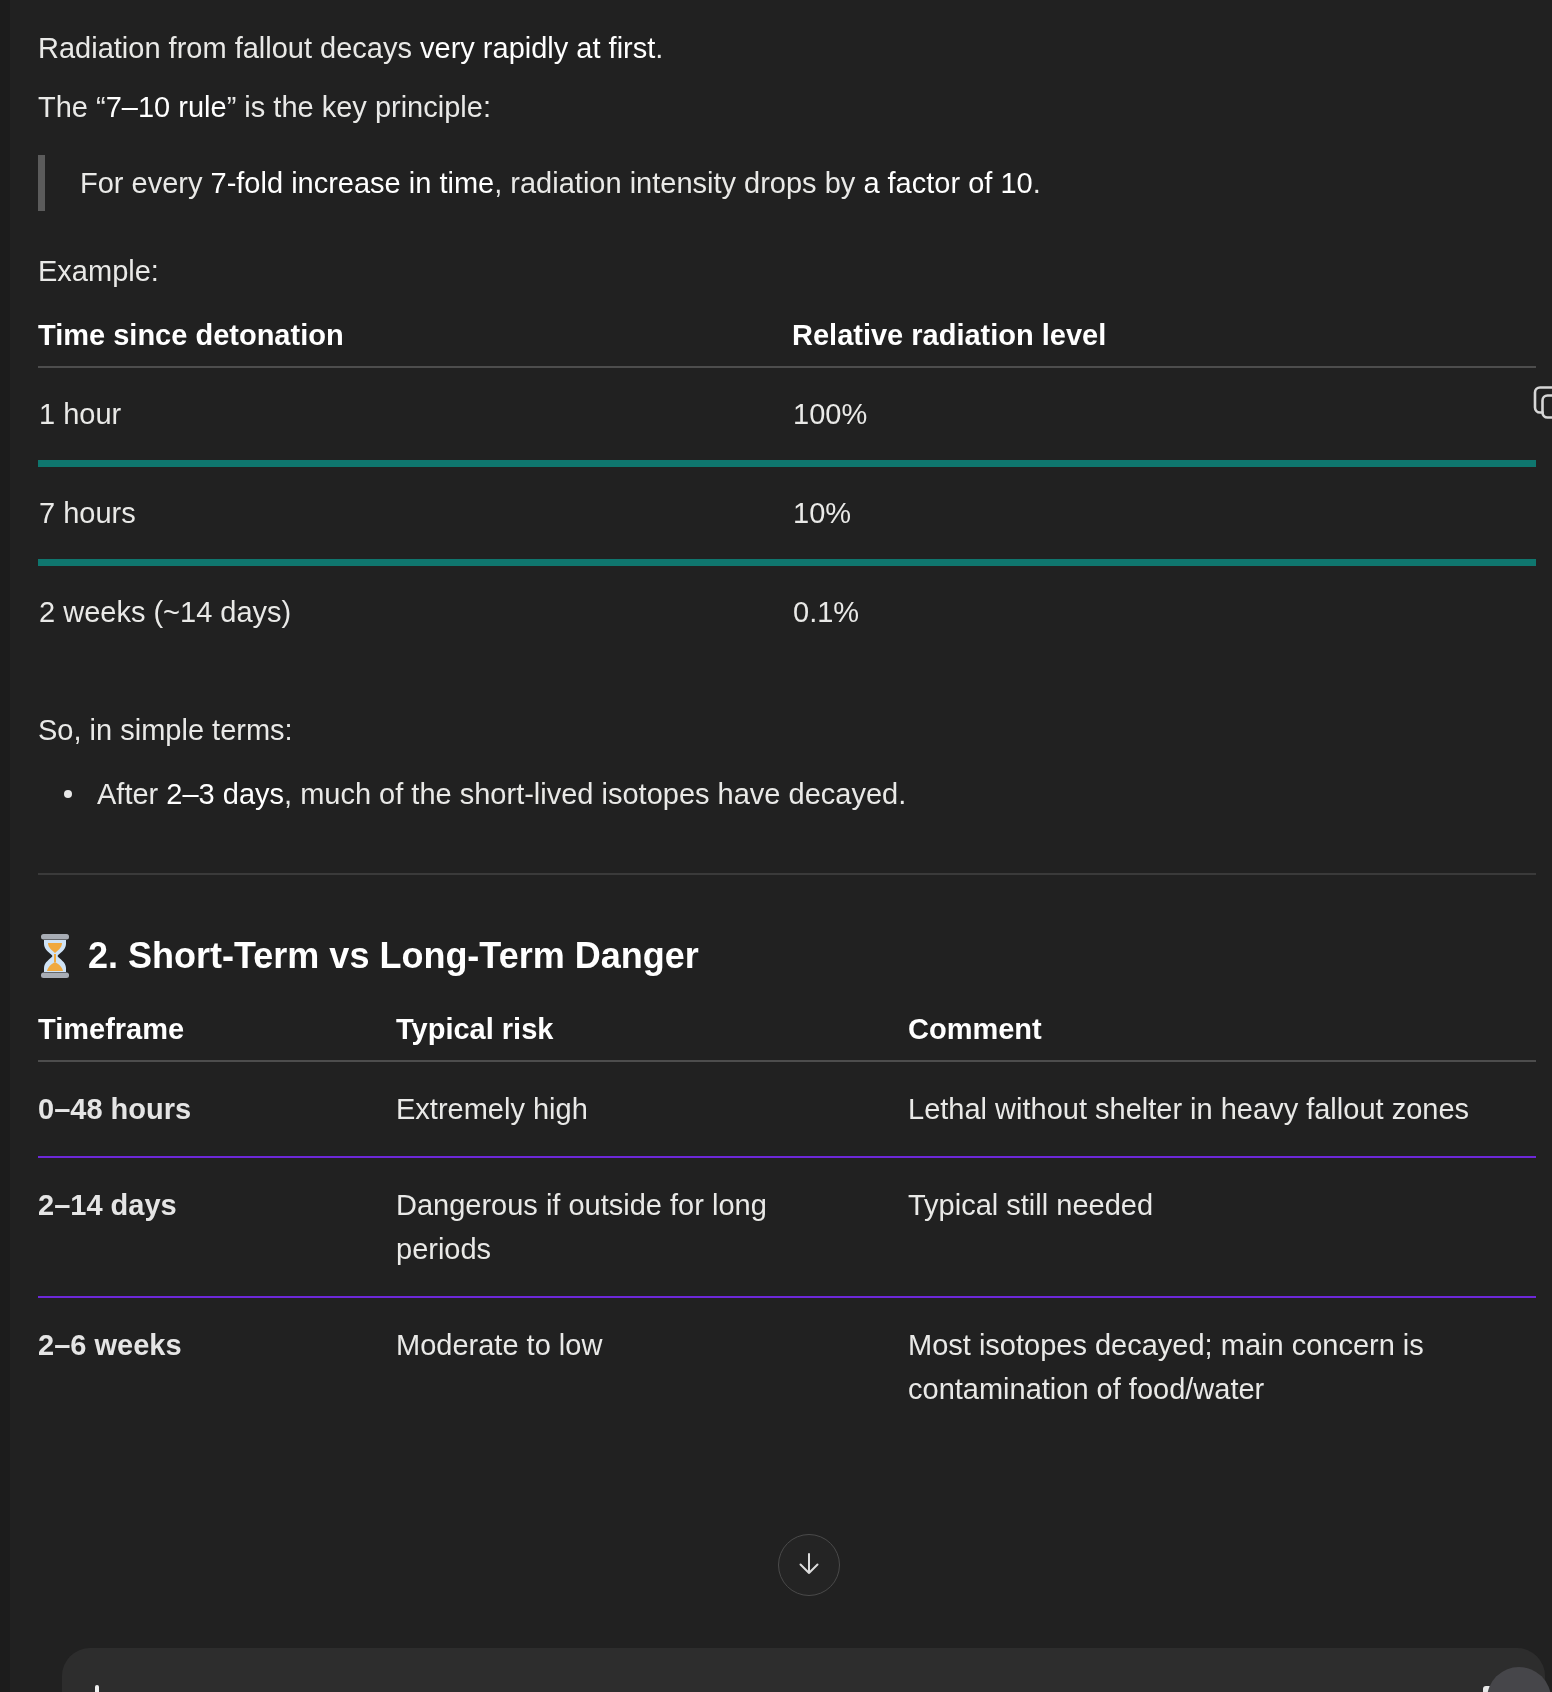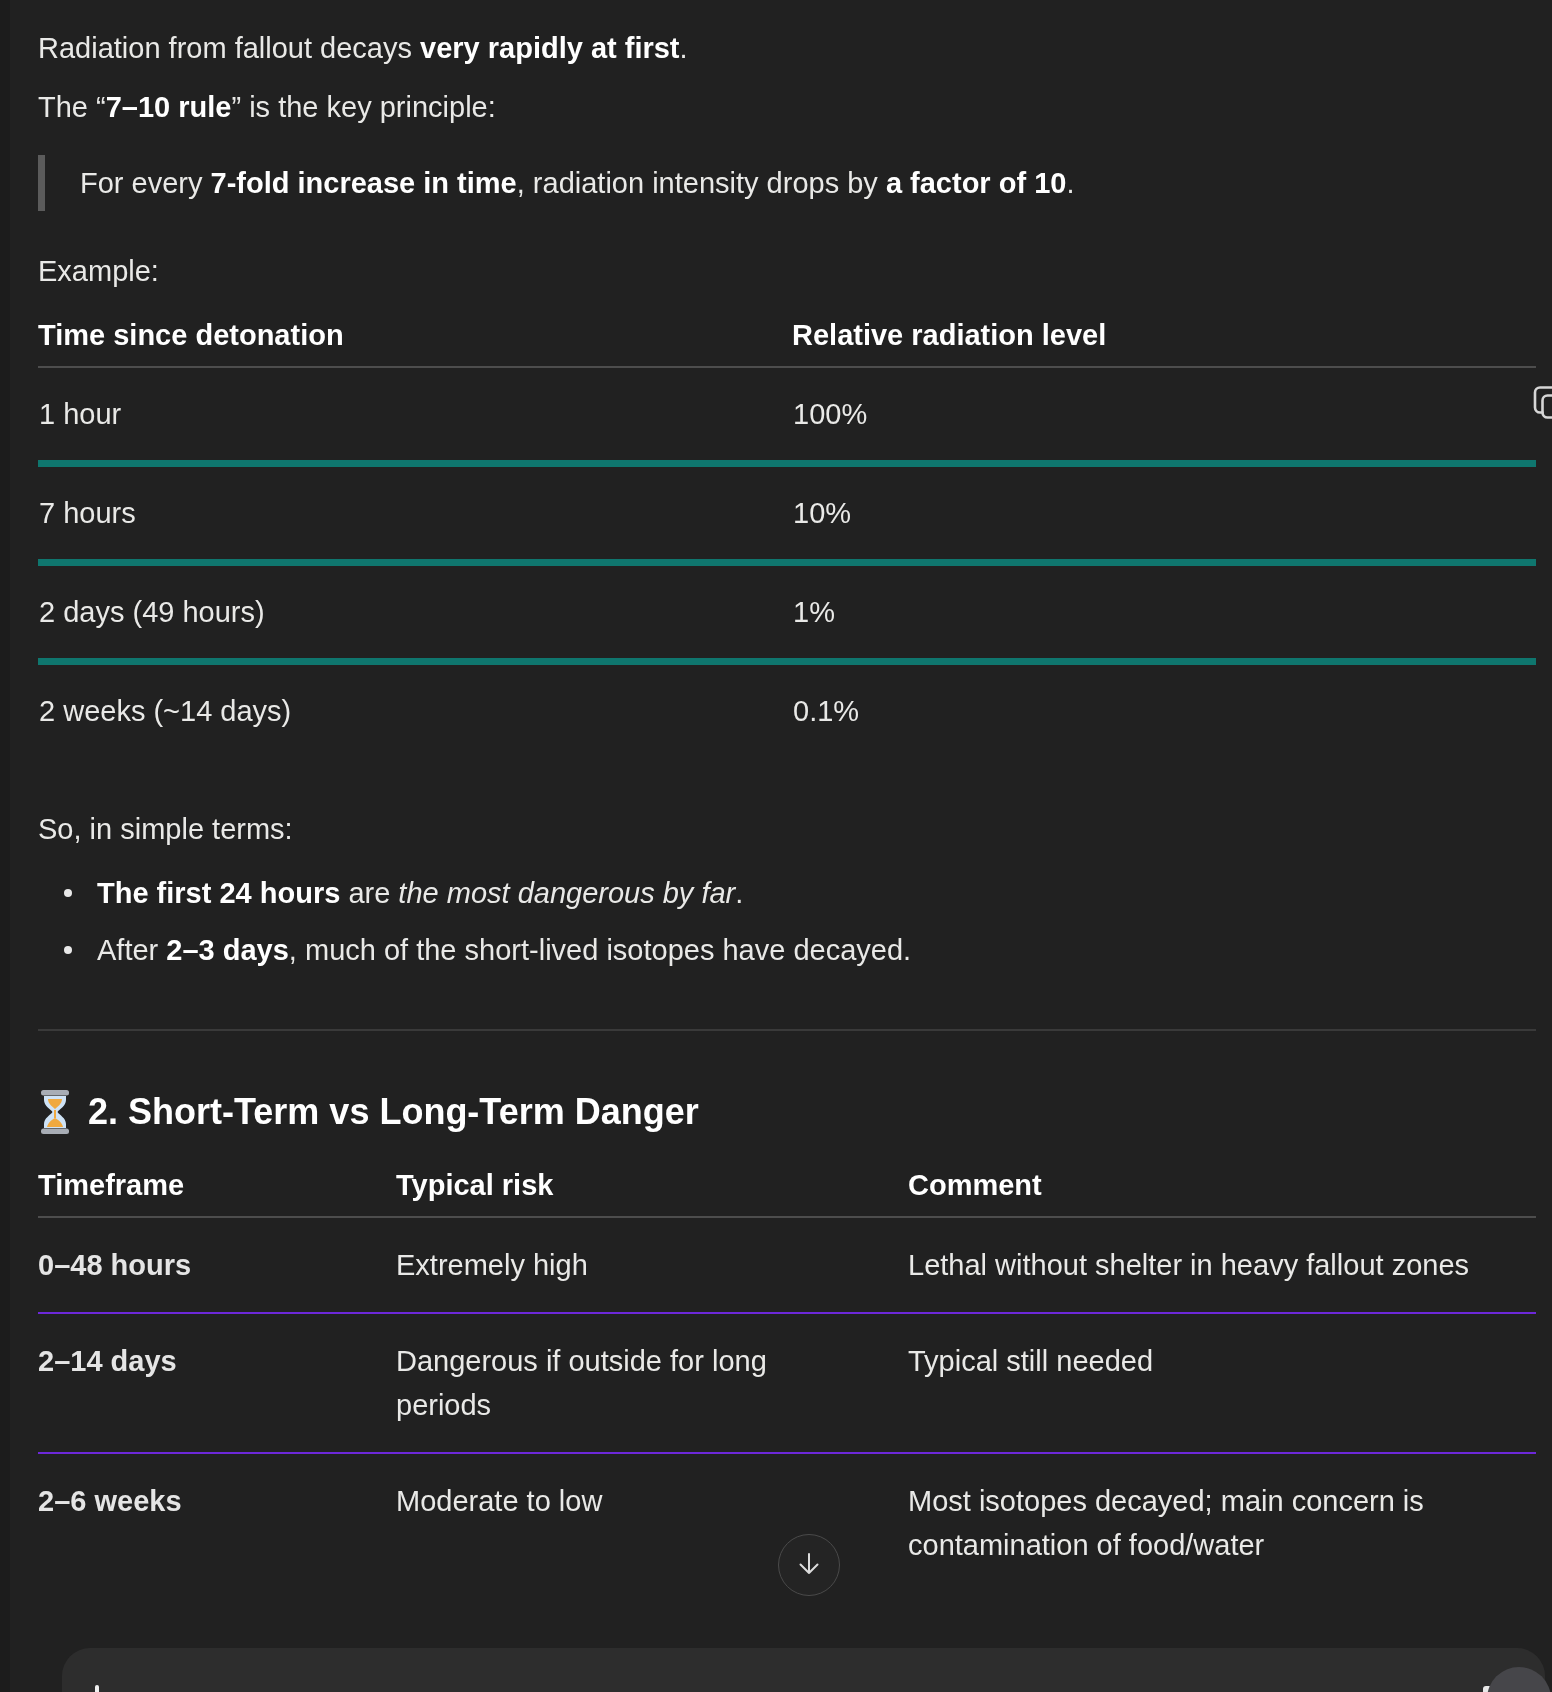--- a/index.html
+++ b/index.html
@@ -4,21 +4,21 @@
 <style>
   html,body{margin:0;padding:0;background:#1a1a1a;}
   .page{position:relative;width:1552px;height:1692px;overflow:hidden;background:#212121;
         font-family:"Liberation Sans","DejaVu Sans",sans-serif;color:#e9e9e7;}
   .left-edge{position:absolute;left:0;top:0;width:10px;height:1692px;background:#1c1c1c;}
   .content{position:absolute;left:38px;top:0;width:1498px;}
   h2.sec{margin:0;font-size:36px;line-height:48px;font-weight:700;color:#ffffff;display:flex;align-items:center;gap:16px;}
   h2.sec .emoji{display:inline-flex;flex:0 0 auto;}
   #h1{padding-top:20px;}
   p{margin:0;font-size:29px;line-height:36px;}
-  .b{font-weight:700;color:#ffffff;}
+  .b{font-weight:400;color:#ffffff;}
   .i{font-style:italic;}
   #p1{margin-top:30px;}
   #p2{margin-top:23px;}
   blockquote{margin:30px 0 0 0;padding:0 0 0 35px;border-left:7px solid #5b5b5b;min-height:56px;
              display:flex;align-items:center;font-size:29px;line-height:56px;}
   #example{margin-top:42px;}
   table{border-collapse:collapse;width:1498px;table-layout:fixed;}
   th{text-align:left;font-weight:700;color:#ffffff;font-size:29px;line-height:44px;
      padding:0 0 9px 0;border-bottom:2px solid #4d4d4d;}
   td{font-size:29px;}
@@ -95,41 +95,32 @@
           <tr>
             <td>
               <div class="cell">7 hours</div>
             </td>
             <td>
               <div class="cell">10%</div>
             </td>
           </tr>
           <tr>
             <td>
-              <div class="cell">2 days (49 hours)</div>
-            </td>
-            <td>
-              <div class="cell">1%</div>
-            </td>
-          </tr>
-          <tr>
-            <td>
               <div class="cell">2 weeks (~14 days)</div>
             </td>
             <td>
               <div class="cell">0.1%</div>
             </td>
           </tr>
         </tbody>
     </table>
 
     <p id="summary">So, in simple terms:</p>
 
     <ul class="bullets">
-        <li><span class="dot"></span><span class="b">The first 24 hours</span><span class=""> are </span><span class=" i">the most dangerous by far</span><span class="">.</span></li>
         <li><span class="dot"></span><span class="">After </span><span class="b">2–3 days</span><span class="">, much of the short-lived isotopes have decayed.</span></li>
       </ul>
 
     <hr class="divider">
 
     <h2 class="sec" id="h2">
       <span class="emoji">
         <svg width="34" height="44" viewBox="0 0 34 44">
           <rect x="3" y="0" width="28" height="5.5" rx="2.5" fill="#a8adb5"></rect>
           <rect x="3" y="38.5" width="28" height="5.5" rx="2.5" fill="#a8adb5"></rect>

